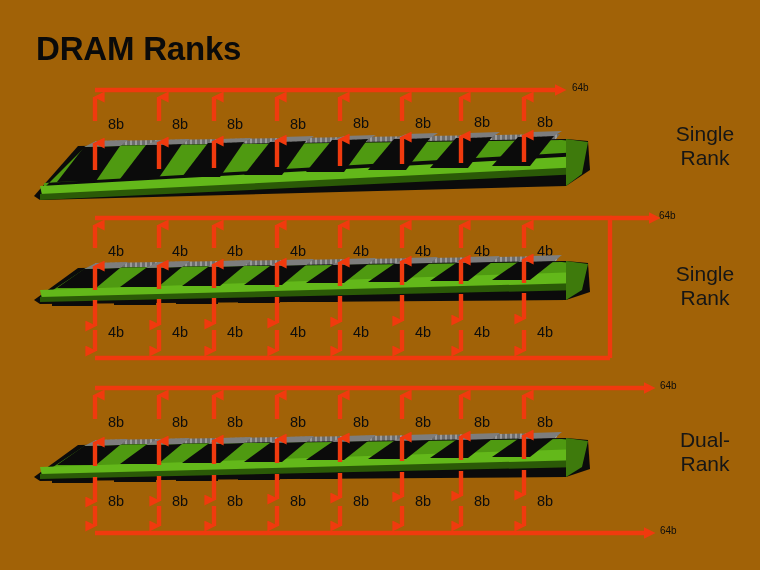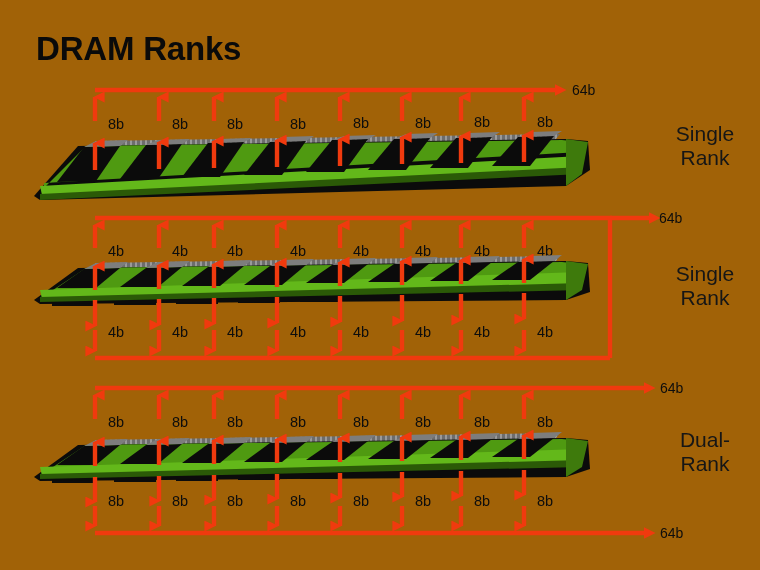--- a/index.html
+++ b/index.html
@@ -42,21 +42,21 @@
     font-size: 14.5px;
     font-weight: 500;
     color: #0d0d0d;
     text-align: center;
     white-space: nowrap;
     font-family: "Liberation Sans", sans-serif;
     margin-left: 28px;
   }
   .buslabel {
     position: absolute;
-    font-size: 14px;
+    font-size: 10px;
     color: #0d0d0d;
     white-space: nowrap;
     font-family: "Liberation Sans", sans-serif;
   }
   svg.layer {
     position: absolute;
     left: 0;
     top: 0;
     width: 760px;
     height: 570px;

